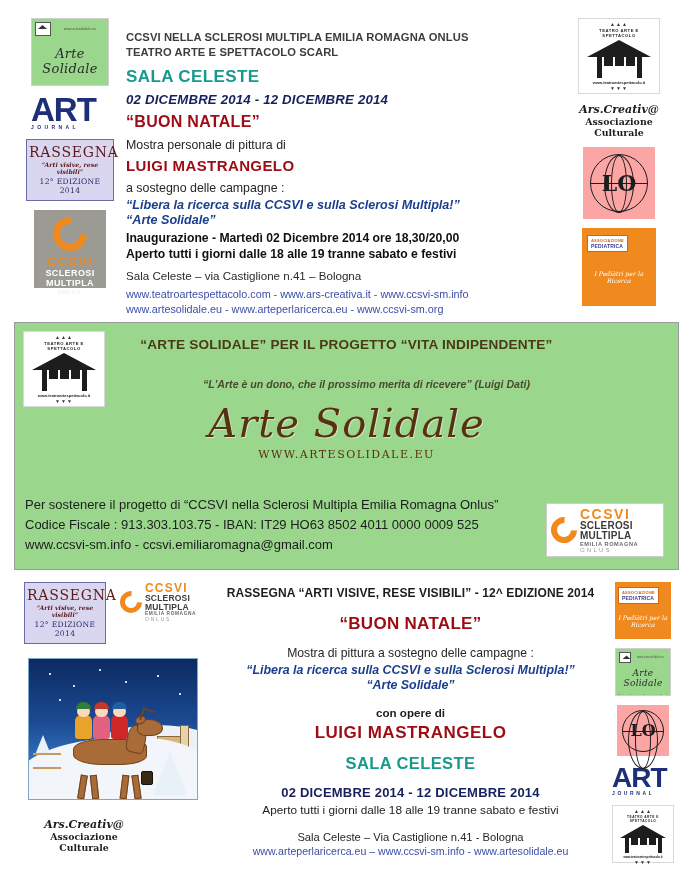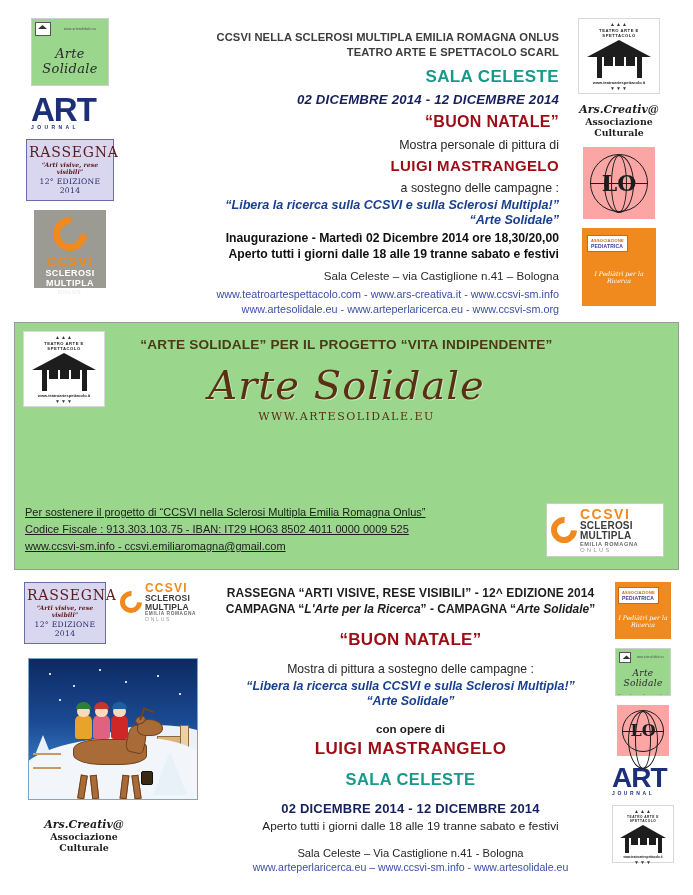--- a/index.html
+++ b/index.html
@@ -38,21 +38,21 @@
   .col-left, .col-right {
     width: 112px;
     flex: 0 0 112px;
     display: flex;
     flex-direction: column;
     align-items: center;
   }
   .col-right { width: 120px; flex: 0 0 120px; }
   .col-center {
     flex: 1 1 auto;
-    text-align: right;
+    text-align: left;
     padding-top: 12px;
   }
 
   
   .org-lines {
     font-size: 11.2px;
     font-weight: bold;
     color: #3d3d3d;
     line-height: 1.32;
     letter-spacing: 0.1px;
@@ -381,24 +381,23 @@
     font-family: "DejaVu Serif", serif;
     font-size: 11px;
     color: #5a3012;
     letter-spacing: 1.5px;
     margin-top: 2px;
   }
   .gs-footer {
     position: absolute;
     left: 10px;
     bottom: 14px;
-    font-size: 11px;
+    font-size: 13px;
     color: #1d1d1d;
     line-height: 1.55;
-    text-decoration: underline;
   }
   .gs-ccsvi {
     position: absolute;
     right: 14px;
     bottom: 12px;
     width: 118px;
     height: 54px;
     background: #ffffff;
     border: 1px solid #cccccc;
     box-sizing: border-box;
@@ -702,20 +701,21 @@
           <div class="th-win"></div>
           <div class="th-win"></div>
         </div>
         <div class="th-col"></div>
       </div>
       <div class="th-url">www.teatroartespettacolo.it</div>
       <div class="th-dots2">▼▼▼</div>
     </div>
 
     <div class="gs-headline">“ARTE SOLIDALE” PER IL PROGETTO “VITA INDIPENDENTE”</div>
+    <div class="gs-quote">“L'Arte è un dono, che il prossimo merita di ricevere” (Luigi Dati)</div>
     <div class="gs-script">Arte Solidale</div>
     <div class="gs-url">WWW.ARTESOLIDALE.EU</div>
 
     <div class="gs-footer">
       <div>Per sostenere il progetto di “CCSVI nella Sclerosi Multipla Emilia Romagna Onlus”</div>
       <div>Codice Fiscale : 913.303.103.75  -  IBAN: IT29 HO63 8502 4011 0000 0009 525</div>
       <div>www.ccsvi-sm.info - ccsvi.emiliaromagna@gmail.com</div>
     </div>
 
     <div class="gs-ccsvi">
@@ -797,21 +797,20 @@
 
       <div class="ars-bottom logo-arscreativa">
         <div class="ars-1">Ars.Creativ@</div>
         <div class="ars-2">Associazione Culturale</div>
       </div>
 
     </div>
 
     <div class="bs-center">
       <div class="bc-rassegna">RASSEGNA “ARTI VISIVE, RESE  VISIBILI” - 12^ EDIZIONE 2014</div>
-      <div class="bc-campagna"><span>CAMPAGNA “</span><i>L'Arte per la Ricerca</i><span>” - CAMPAGNA “</span><i>Arte Solidale</i><span>”</span></div>
       <div class="bc-buon">“BUON NATALE”</div>
       <div class="bc-mostra">Mostra di pittura a sostegno delle campagne :</div>
       <div class="bc-camp1">“Libera la ricerca sulla CCSVI e sulla Sclerosi Multipla!”</div>
       <div class="bc-camp2">“Arte Solidale”</div>
       <div class="bc-con">con opere di</div>
       <div class="bc-artist">LUIGI MASTRANGELO</div>
       <div class="bc-sala">SALA CELESTE</div>
       <div class="bc-dates">02 DICEMBRE 2014 - 12 DICEMBRE 2014</div>
       <div class="bc-orari">Aperto tutti i giorni dalle 18 alle 19 tranne sabato e festivi</div>
       <div class="bc-venue">Sala Celeste – Via Castiglione n.41 - Bologna</div>

